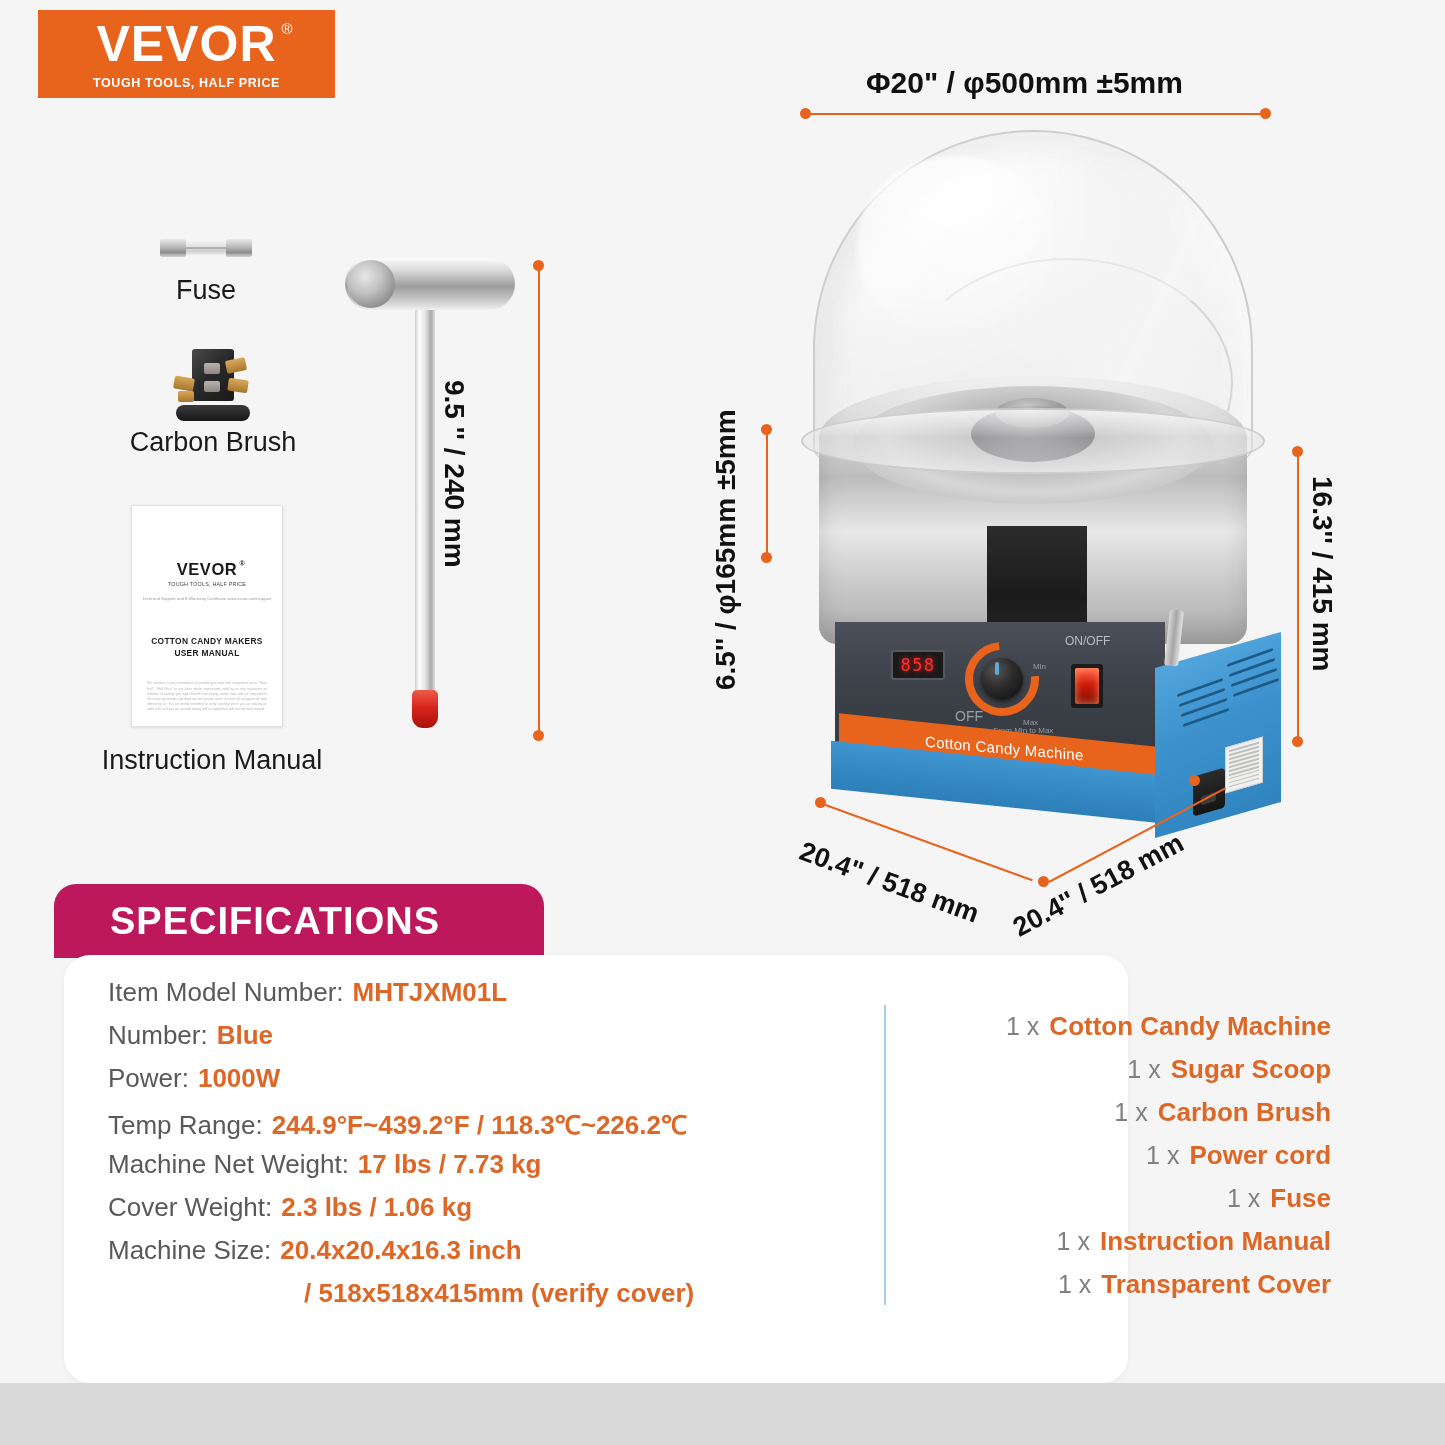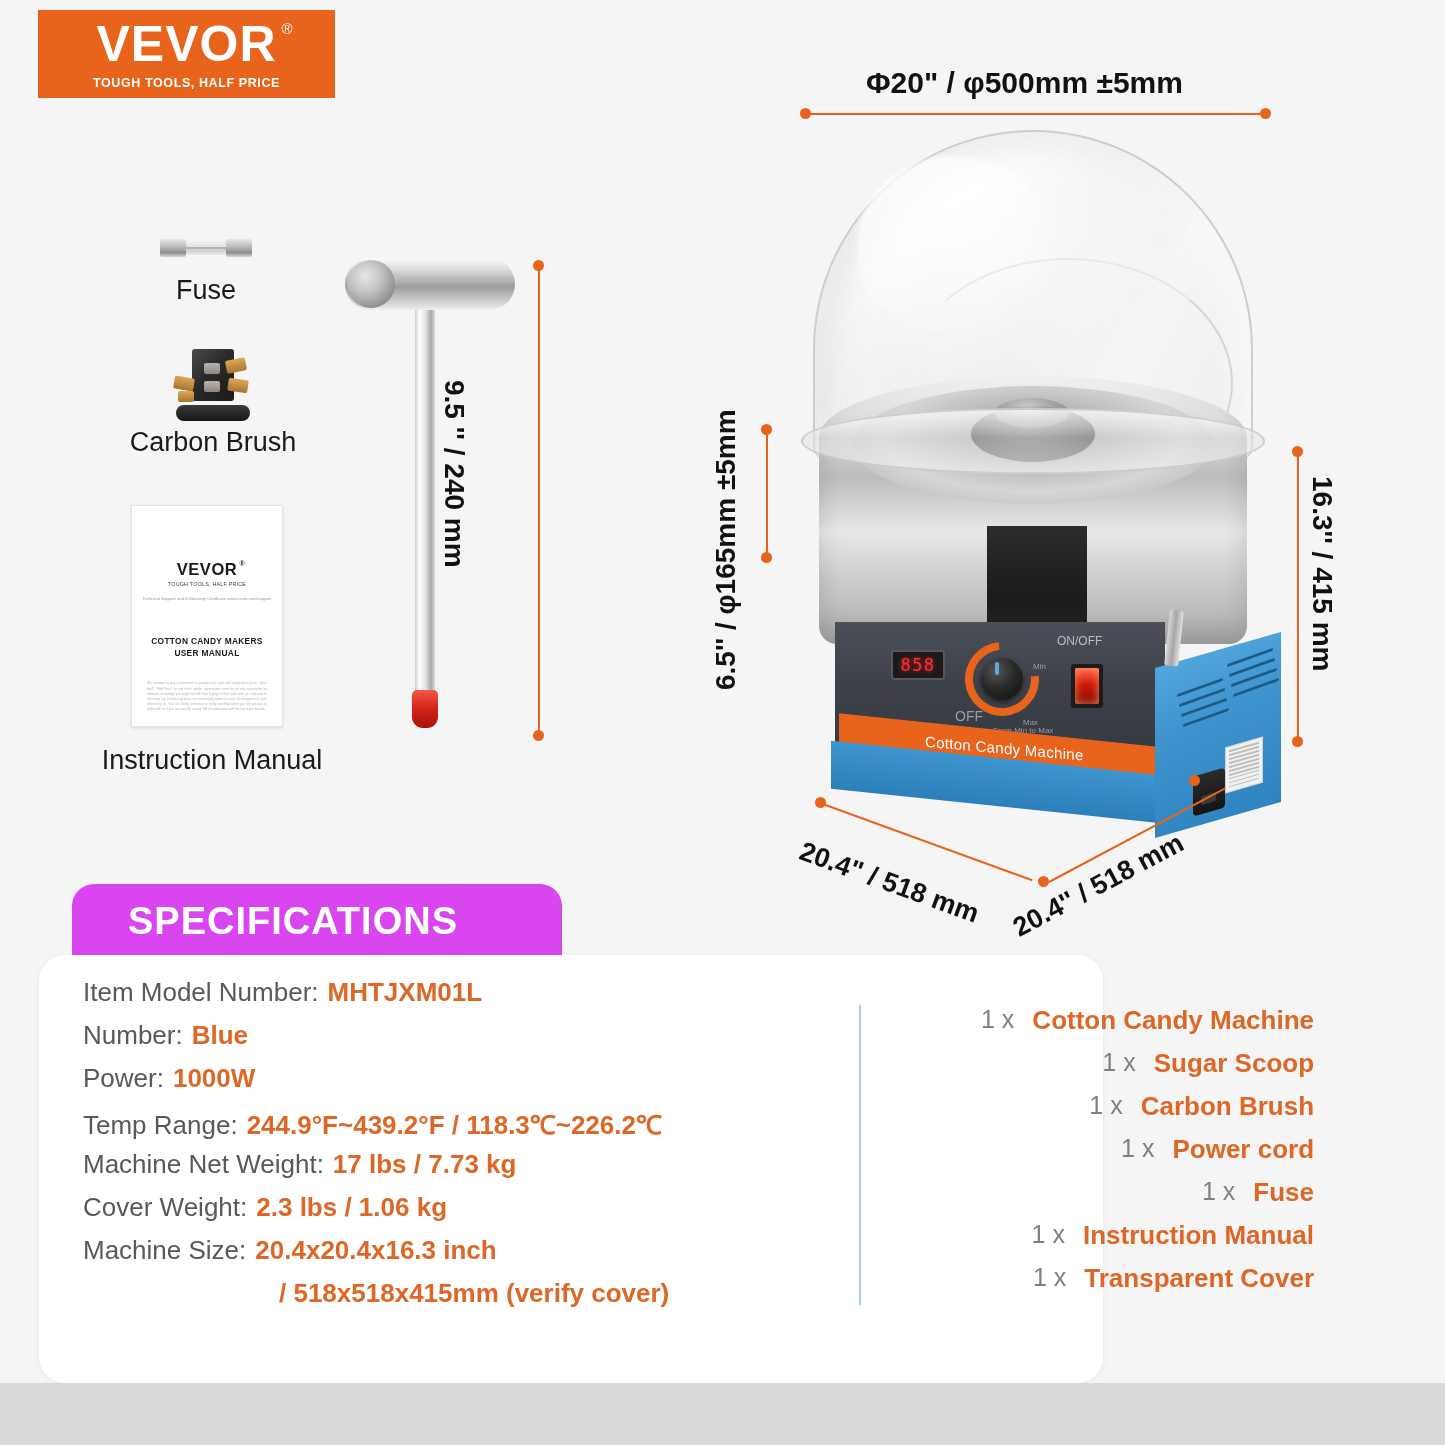--- a/index.html
+++ b/index.html
@@ -279,29 +279,29 @@
     box-shadow: inset 0 0 8px rgba(255,150,100,0.85);
   }
   .vevor-small {
     position: absolute; left: 54px; top: 592px; color: #e9e9e9;
     font-size: 11px; font-weight: bold; letter-spacing: 0.4px;
   }
   .vevor-small-tag { position: absolute; left: 54px; top: 604px; color: #8e9198; font-size: 4.6px; }
 
   
   .spec-tab {
-    position: absolute; left: 72px; top: 884px; width: 490px; height: 74px;
-    background: #d946ef; border-radius: 22px 22px 0 0;
+    position: absolute; left: 54px; top: 884px; width: 490px; height: 74px;
+    background: #be185d; border-radius: 22px 22px 0 0;
     display: flex; align-items: center;
   }
   .spec-tab span {
     color: #fff; font-weight: bold; font-size: 38px; letter-spacing: 1px; margin-left: 56px;
   }
   .spec-card {
-    position: absolute; left: 39px; top: 955px; width: 1064px; height: 428px;
+    position: absolute; left: 64px; top: 955px; width: 1064px; height: 428px;
     background: #fff; border-radius: 26px;
     box-shadow: 0 1px 6px rgba(0,0,0,0.05);
   }
 
   .spec-rows { position: absolute; left: 44px; top: 22px; }
   .spec-row {
     display: flex; align-items: baseline; height: 43px; white-space: nowrap;
   }
   .spec-key { color: #595959; font-size: 26px; font-family: "Liberation Sans", sans-serif; }
   .spec-val {
@@ -310,23 +310,22 @@
   }
   .spec-cont { height: 43px; padding-left: 196px; white-space: nowrap; }
   .spec-cont span {
     color: #dd6726; font-size: 26px; font-weight: bold;
   }
 
   .pkg-wrap { position: absolute; left: 820px; top: 50px; display: flex; }
   .pkg-divider { width: 2px; background: #a8cfe8; height: 300px; }
   .pkg-list { margin-left: 120px; }
   .pkg-row {
-    display: flex; align-items: flex-start; height: 43px; white-space: nowrap;
+    display: flex; align-items: center; height: 43px; white-space: nowrap;
     justify-content: flex-end;
-    gap: 8px;
   }
   .pkg-qty { color: #808080; font-size: 25px; }
   .pkg-name {
     color: #dd6726; font-size: 26px; font-weight: bold; margin-left: 10px;
   }
 </style>
 </head>
 <body>
 
 <div id="page">
@@ -402,21 +401,21 @@
     <div class="led">
       <span>858</span>
     </div>
     <div class="knob-arc"></div>
     <div class="knob"></div>
     <div class="knob-tick"></div>
     <div class="panel-txt" style="left:160px; top:578px; font-size:14px;">OFF</div>
     <div class="panel-txt" style="left:238px; top:532px; font-size:8px;">Min</div>
     <div class="panel-txt" style="left:228px; top:588px; font-size:8px;">Max</div>
     <div class="panel-txt" style="left:146px; top:596px; font-size:8px;">Working Area, From Min to Max</div>
-    <div class="panel-txt" style="left:262px; top:504px; font-size:12px; color:#b9bcc3;">ON/OFF</div>
+    <div class="panel-txt" style="left:270px; top:504px; font-size:12px; color:#b9bcc3;">ON/OFF</div>
     <div class="rocker">
       <div class="rocker-in"></div>
     </div>
     <div class="vevor-small">VEVOR</div>
     <div class="vevor-small-tag">TOUGH TOOLS, HALF PRICE</div>
 
     <div class="base-orange">
       <span>Cotton Candy Machine</span>
     </div>
     <div class="base-blue-front"></div>

